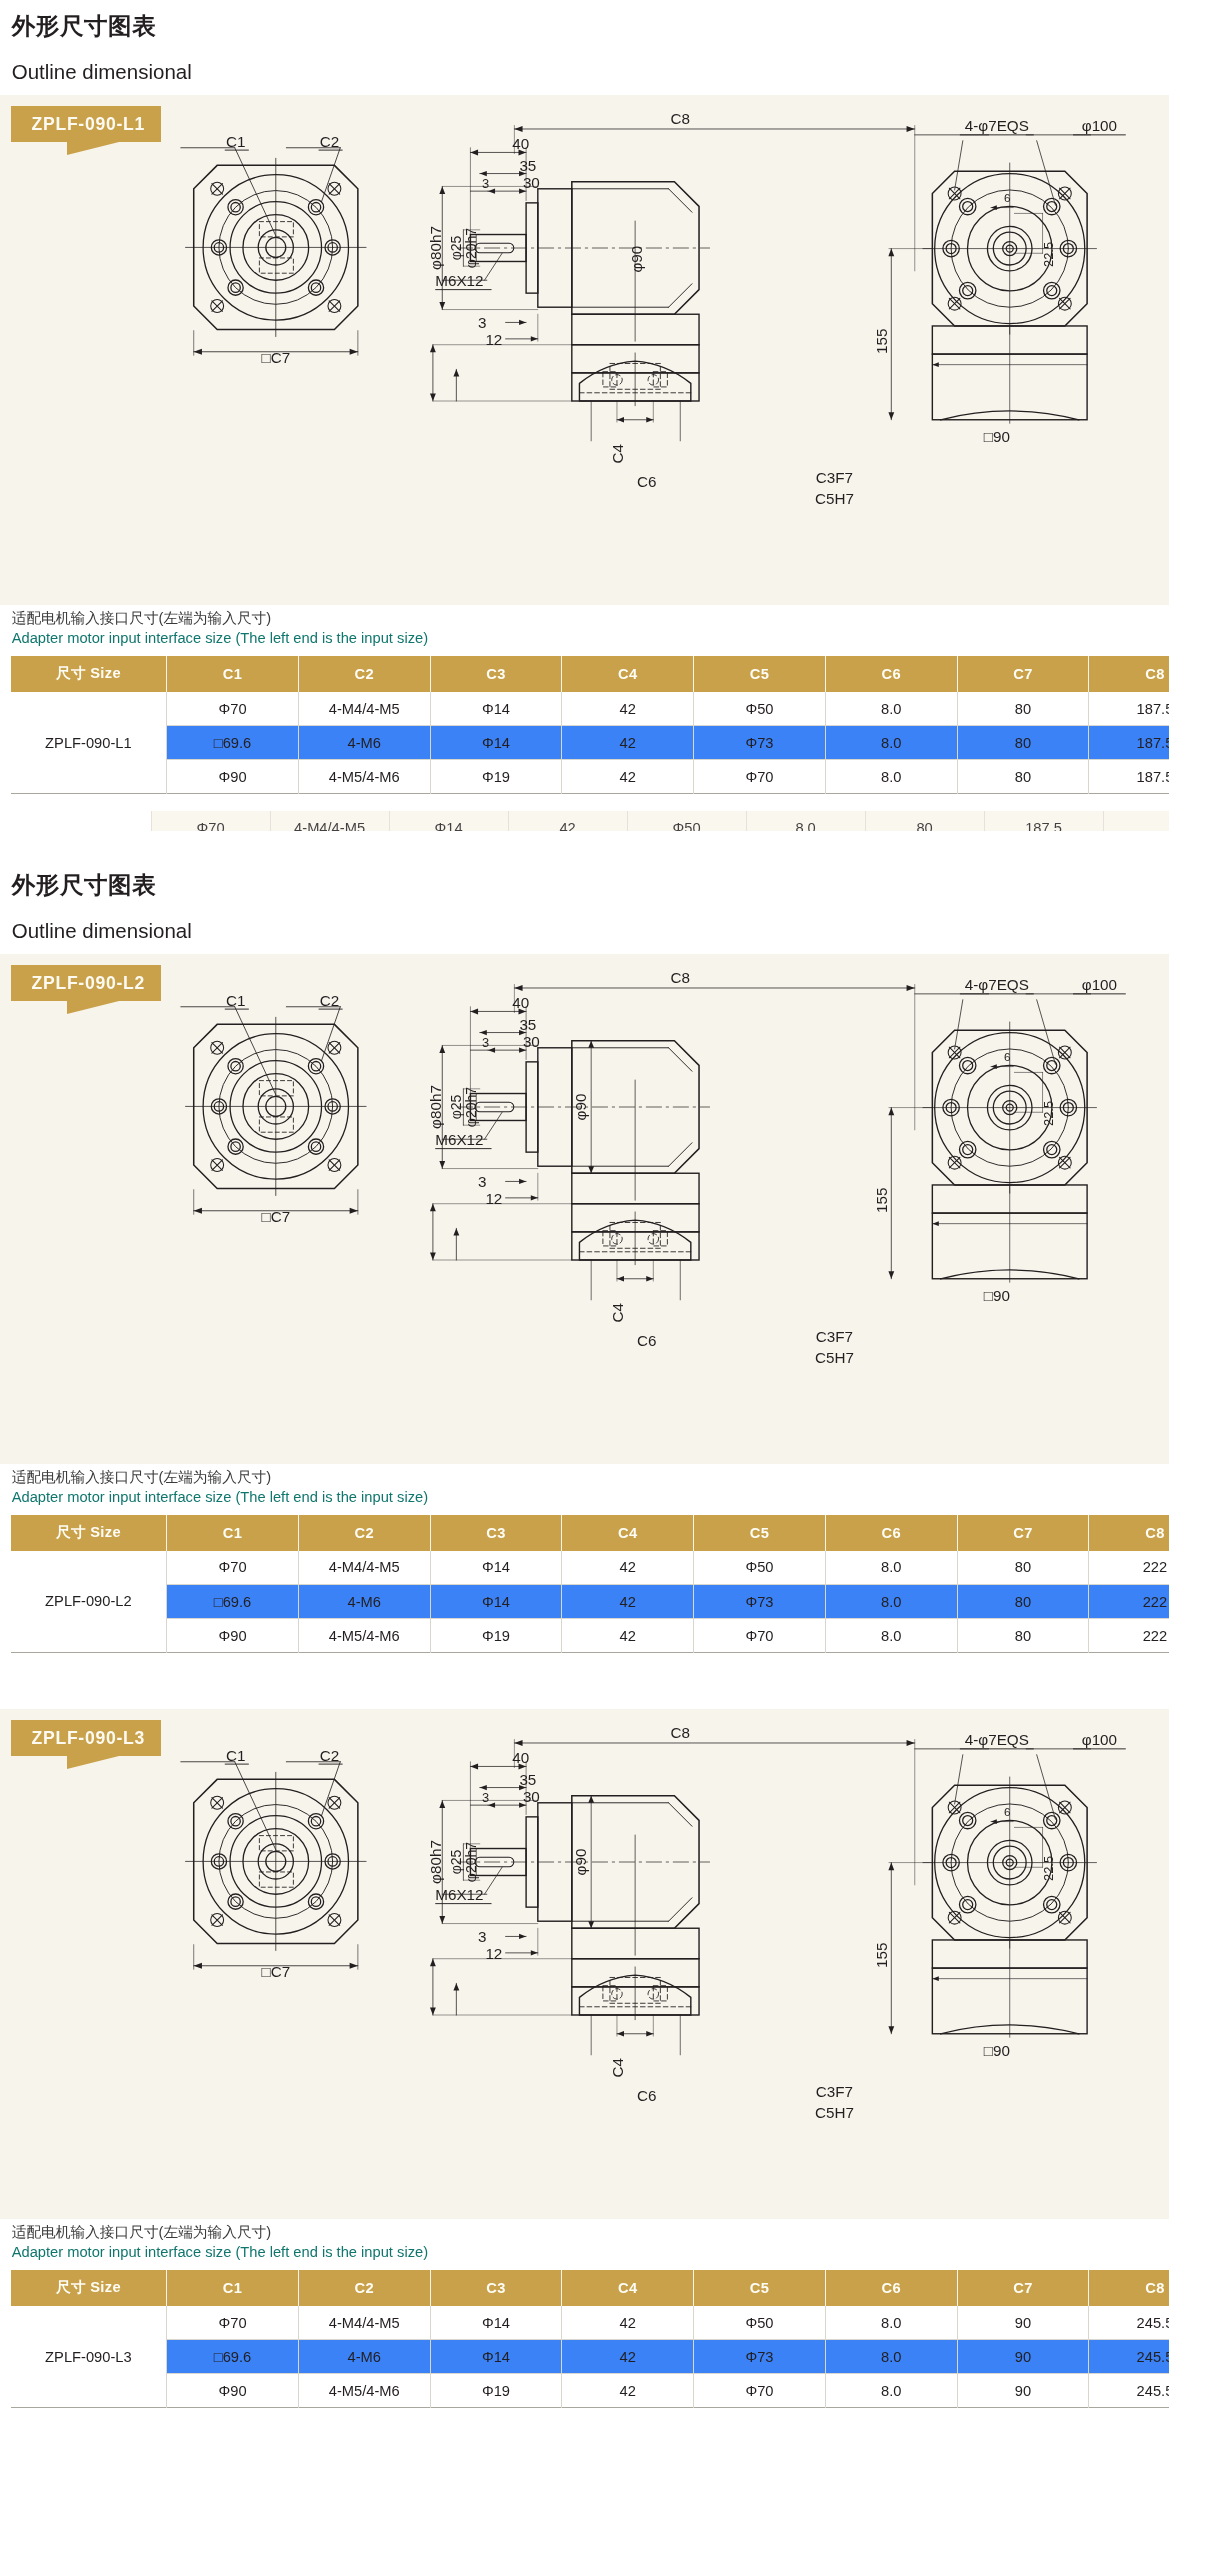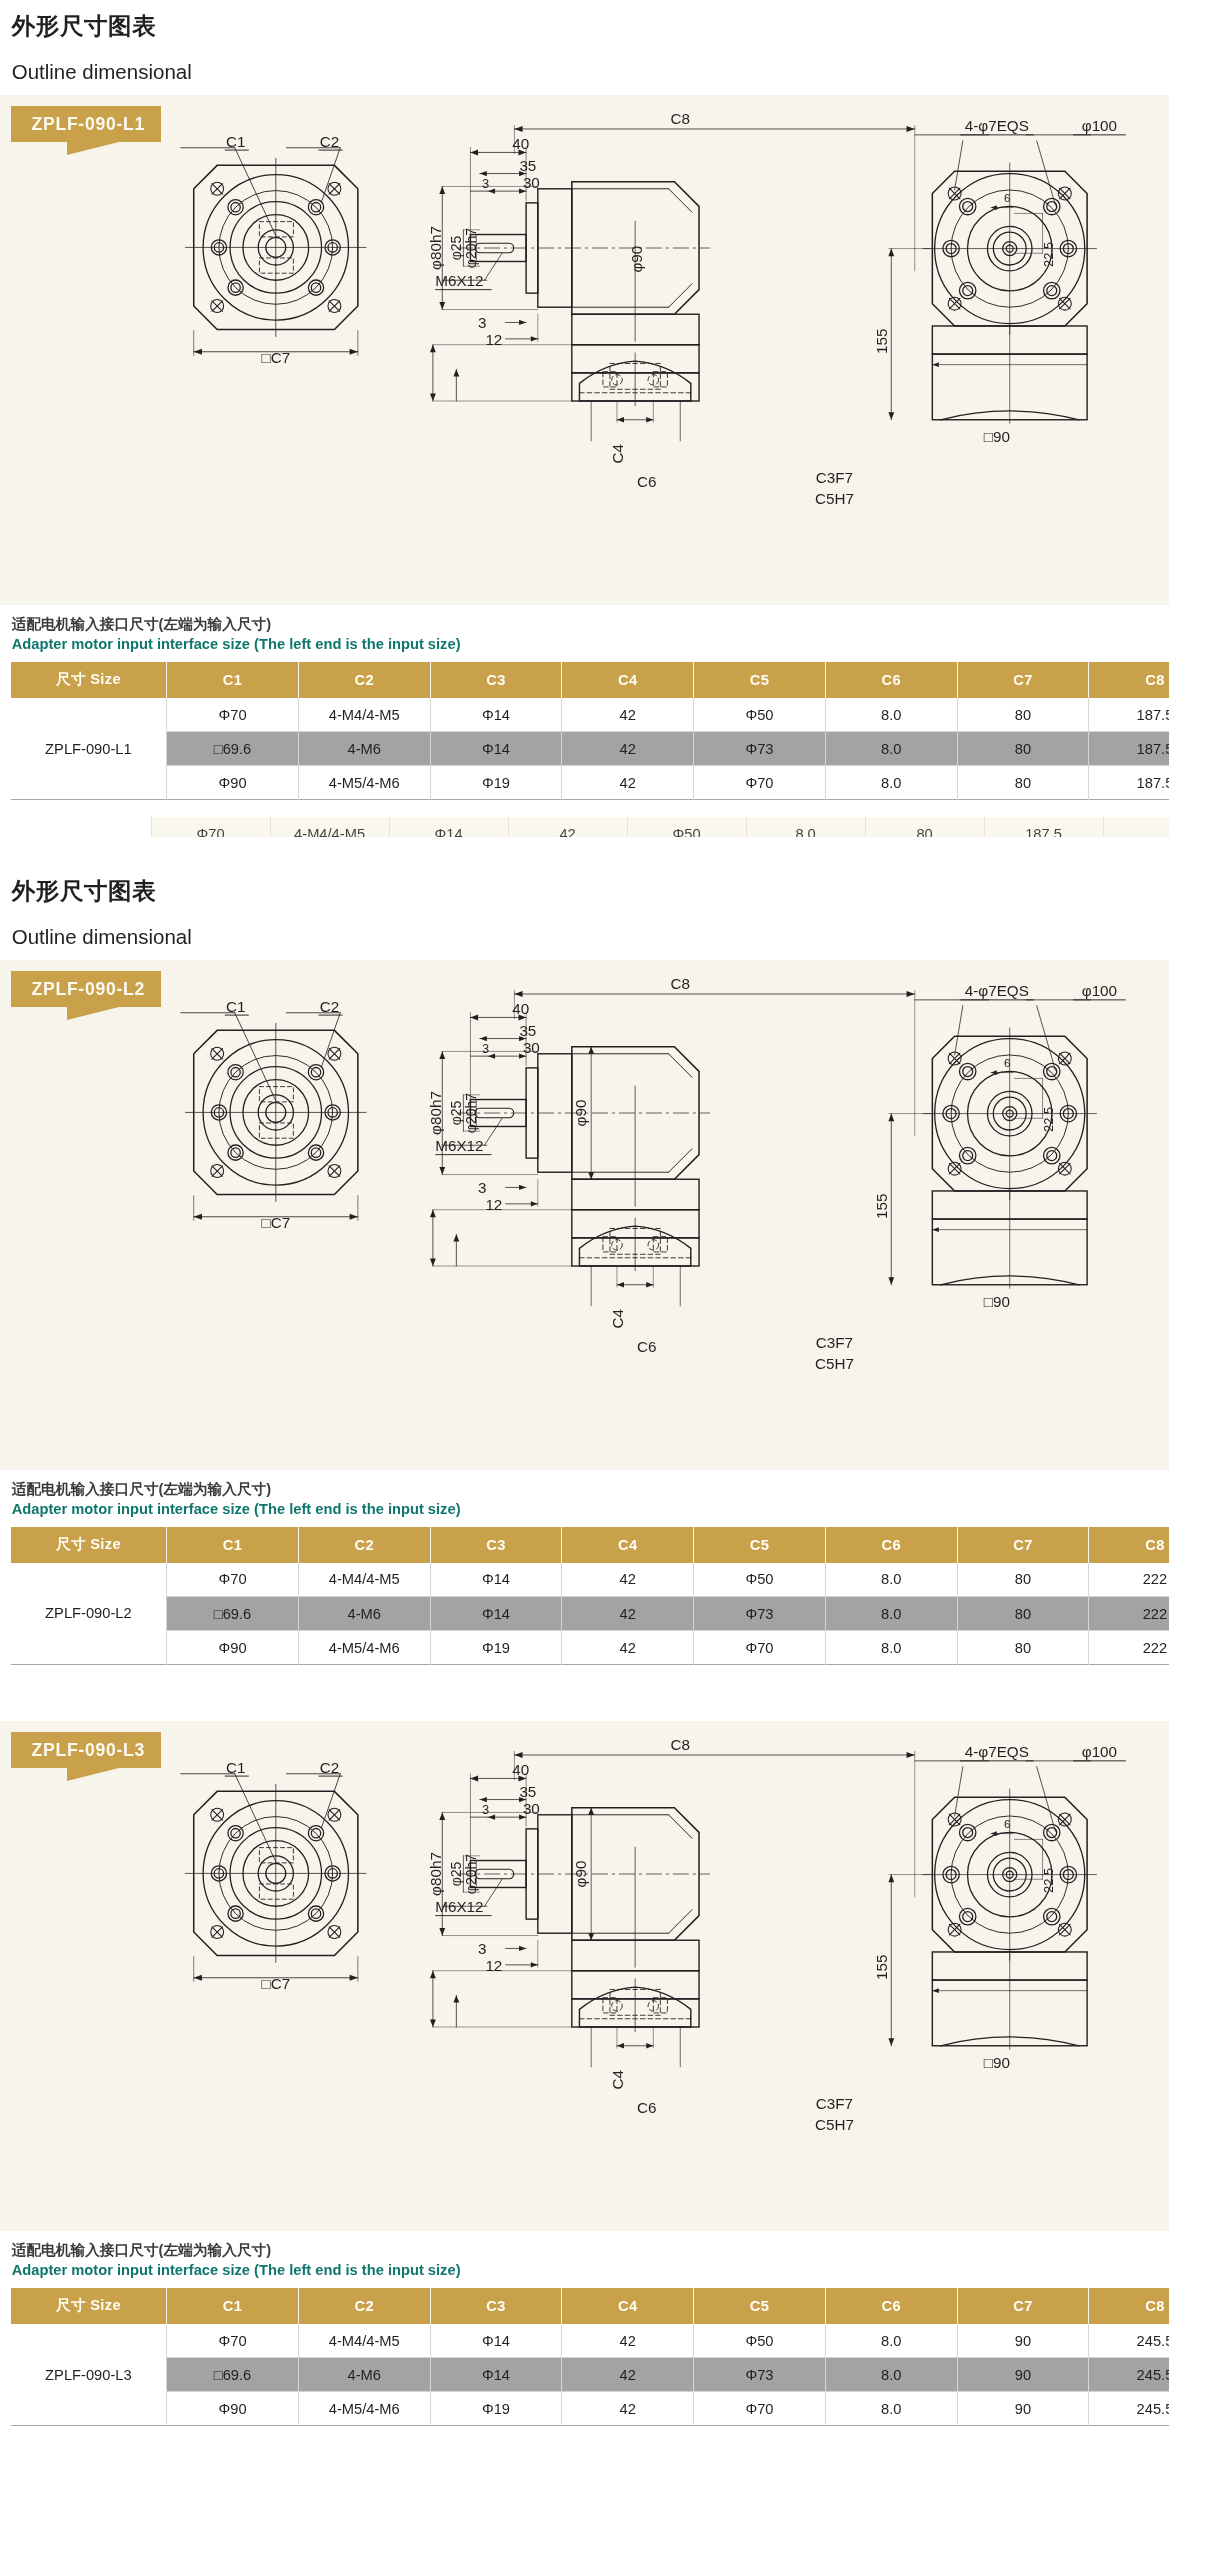--- a/index.html
+++ b/index.html
@@ -69,22 +69,21 @@
   
   svg.draw { display: block; }
   svg.draw text {
     font-family: "Liberation Sans", "DejaVu Sans", sans-serif;
     fill: #231f20;
   }
 
   
   .tbl-cap {
     padding-left: 11.7px;
-    margin-top: 10px;
-    font-weight: bold;
+    margin-top: 4px;
   }
   .tbl-cap .zh {
     font-size: 14.7px;
     color: #3b3b3b;
     line-height: 1.35;
   }
   .tbl-cap .en {
     font-size: 14.7px;
     color: #0f766e;
     line-height: 1.35;
@@ -114,21 +113,21 @@
   table.dim td {
     font-size: 14.7px;
     color: #231f20;
     text-align: center;
     height: 34px;
     border-right: 0.6px solid #d9d6ce;
     border-bottom: 0.6px solid #d9d6ce;
     background: #ffffff;
   }
   table.dim td:last-child { border-right: none; }
-  table.dim tr.alt td { background: #a3a3a3; }
+  table.dim tr.alt td { background: #3b82f6; }
   table.dim td.name-cell {
     border-bottom: none;
     background: #ffffff;
     font-size: 14.7px;
   }
   table.dim tr:last-child td { border-bottom: none; }
   table.dim { border-bottom: 1.8px solid #a9a69e; }
   col.c-name { width: 141px; }
   col.c-d    { width: 119px; }
 

